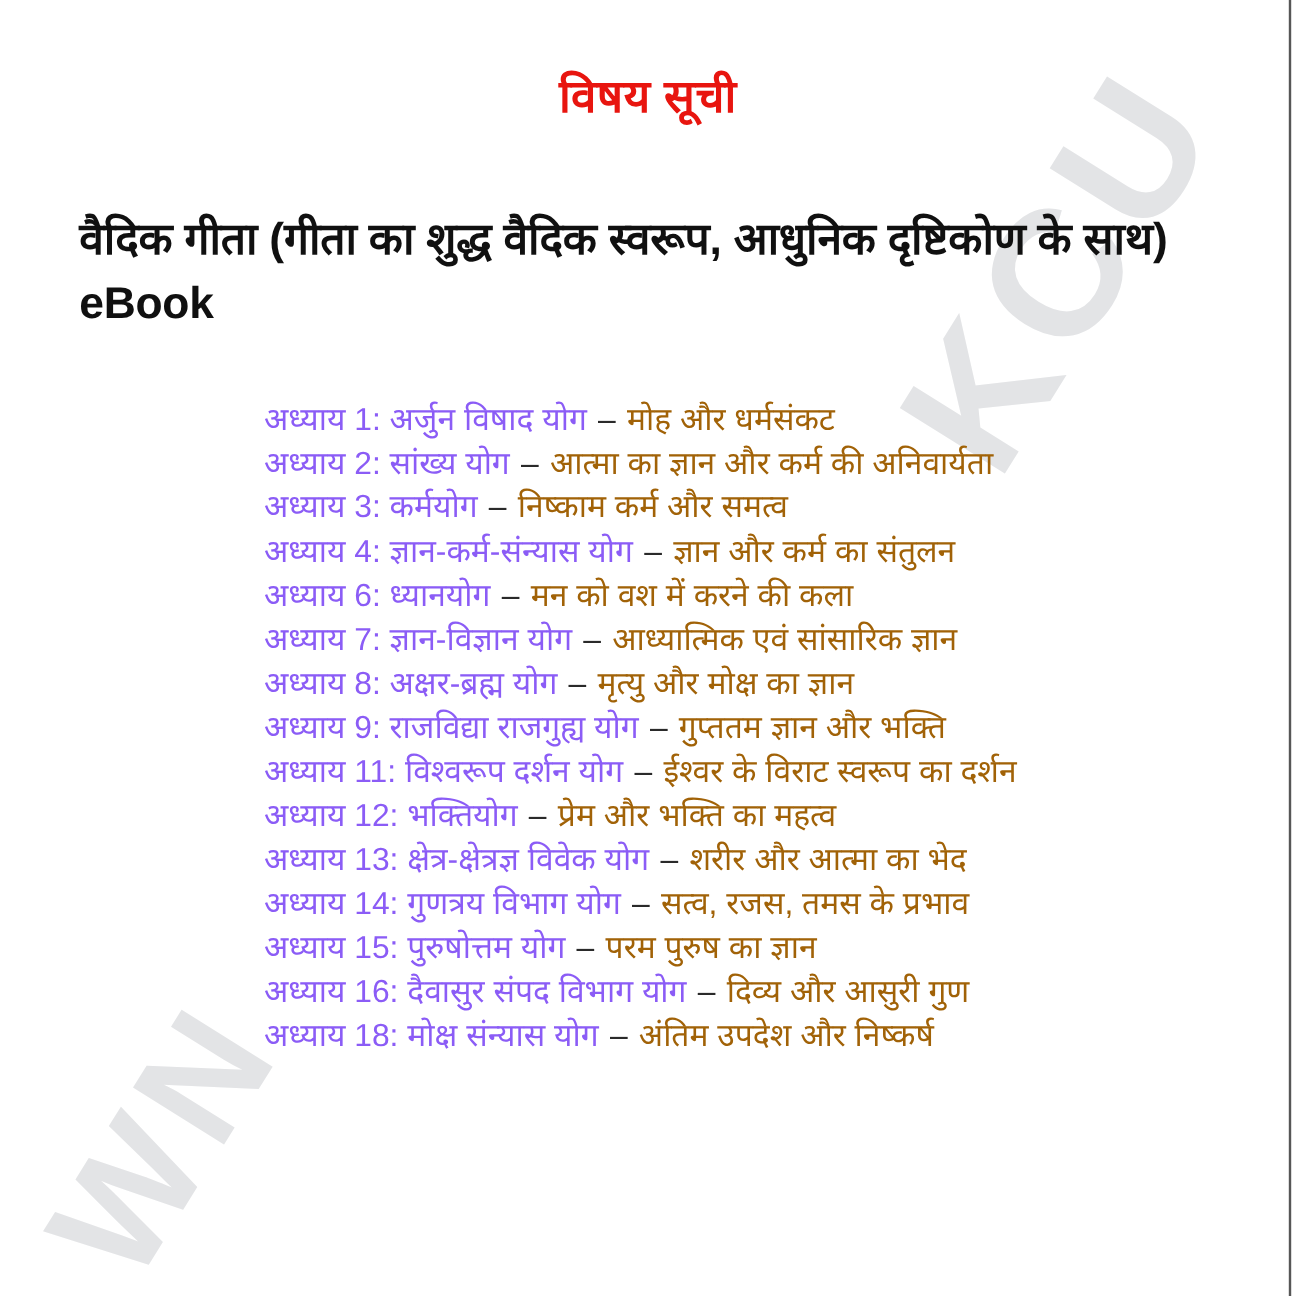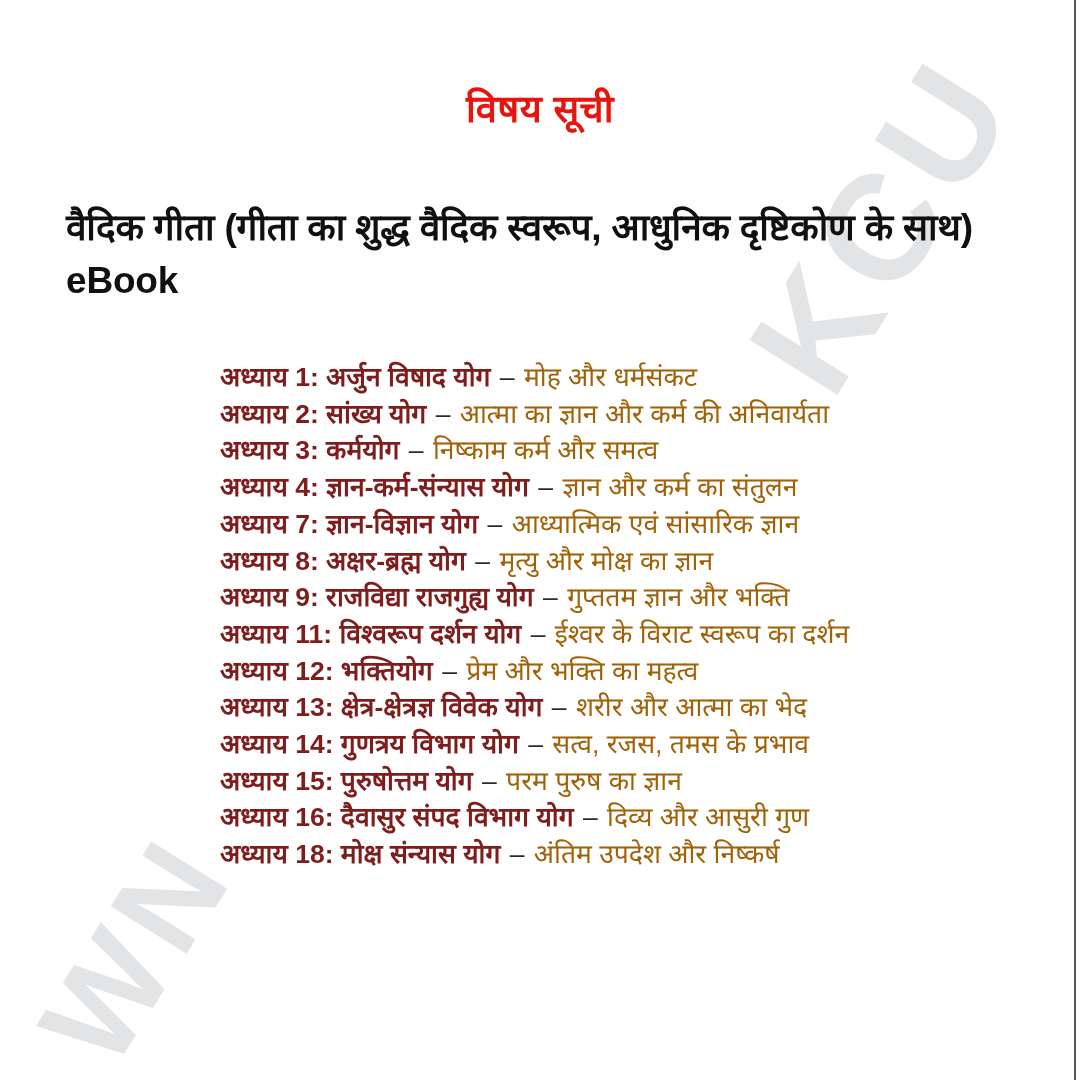--- a/index.html
+++ b/index.html
@@ -56,21 +56,20 @@
     font-size: 130px;
     transform: rotate(-58deg);
     transform-origin: left top;
   }
 
   
   #content {
     position: relative;
     z-index: 2;
     padding: 0 24px;
-    margin-top: 28px;
   }
 
   #toc-title {
     text-align: center;
     color: #e8150f;
     font-size: 38px;
     font-weight: 700;
     line-height: 1;
     margin: 0;
     padding-top: 62px;
@@ -98,22 +97,22 @@
 
   .chapter-row {
     font-size: 26.5px;
     line-height: 1.385;
     color: #111111;
     text-indent: -2px;
     margin: 0;
   }
 
   .chapter-label {
-    font-weight: 700;
-    color: #7f1d1d;
+    font-weight: 400;
+    color: #8b5cf6;
   }
   .chapter-dash {
     font-weight: 400;
     color: #2a2a2a;
     padding: 0 2px;
   }
   .chapter-desc {
     font-weight: 400;
     color: #a16207;
   }
@@ -132,20 +131,21 @@
 
     <h1 id="toc-title">विषय सूची</h1>
 
     <h2 id="book-heading">वैदिक गीता (गीता का शुद्ध वैदिक स्वरूप, आधुनिक दृष्टिकोण के साथ) eBook</h2>
 
     <ul id="chapter-list">
         <li class="chapter-row"><span class="chapter-label">अध्याय 1: अर्जुन विषाद योग</span> <span class="chapter-dash">–</span> <span class="chapter-desc">मोह और धर्मसंकट</span></li>
         <li class="chapter-row"><span class="chapter-label">अध्याय 2: सांख्य योग</span> <span class="chapter-dash">–</span> <span class="chapter-desc">आत्मा का ज्ञान और कर्म की अनिवार्यता</span></li>
         <li class="chapter-row"><span class="chapter-label">अध्याय 3: कर्मयोग</span> <span class="chapter-dash">–</span> <span class="chapter-desc">निष्काम कर्म और समत्व</span></li>
         <li class="chapter-row"><span class="chapter-label">अध्याय 4: ज्ञान-कर्म-संन्यास योग</span> <span class="chapter-dash">–</span> <span class="chapter-desc">ज्ञान और कर्म का संतुलन</span></li>
+        <li class="chapter-row"><span class="chapter-label">अध्याय 6: ध्यानयोग</span> <span class="chapter-dash">–</span> <span class="chapter-desc">मन को वश में करने की कला</span></li>
         <li class="chapter-row"><span class="chapter-label">अध्याय 7: ज्ञान-विज्ञान योग</span> <span class="chapter-dash">–</span> <span class="chapter-desc">आध्यात्मिक एवं सांसारिक ज्ञान</span></li>
         <li class="chapter-row"><span class="chapter-label">अध्याय 8: अक्षर-ब्रह्म योग</span> <span class="chapter-dash">–</span> <span class="chapter-desc">मृत्यु और मोक्ष का ज्ञान</span></li>
         <li class="chapter-row"><span class="chapter-label">अध्याय 9: राजविद्या राजगुह्य योग</span> <span class="chapter-dash">–</span> <span class="chapter-desc">गुप्ततम ज्ञान और भक्ति</span></li>
         <li class="chapter-row"><span class="chapter-label">अध्याय 11: विश्वरूप दर्शन योग</span> <span class="chapter-dash">–</span> <span class="chapter-desc">ईश्वर के विराट स्वरूप का दर्शन</span></li>
         <li class="chapter-row"><span class="chapter-label">अध्याय 12: भक्तियोग</span> <span class="chapter-dash">–</span> <span class="chapter-desc">प्रेम और भक्ति का महत्व</span></li>
         <li class="chapter-row"><span class="chapter-label">अध्याय 13: क्षेत्र-क्षेत्रज्ञ विवेक योग</span> <span class="chapter-dash">–</span> <span class="chapter-desc">शरीर और आत्मा का भेद</span></li>
         <li class="chapter-row"><span class="chapter-label">अध्याय 14: गुणत्रय विभाग योग</span> <span class="chapter-dash">–</span> <span class="chapter-desc">सत्व, रजस, तमस के प्रभाव</span></li>
         <li class="chapter-row"><span class="chapter-label">अध्याय 15: पुरुषोत्तम योग</span> <span class="chapter-dash">–</span> <span class="chapter-desc">परम पुरुष का ज्ञान</span></li>
         <li class="chapter-row"><span class="chapter-label">अध्याय 16: दैवासुर संपद विभाग योग</span> <span class="chapter-dash">–</span> <span class="chapter-desc">दिव्य और आसुरी गुण</span></li>
         <li class="chapter-row"><span class="chapter-label">अध्याय 18: मोक्ष संन्यास योग</span> <span class="chapter-dash">–</span> <span class="chapter-desc">अंतिम उपदेश और निष्कर्ष</span></li>

